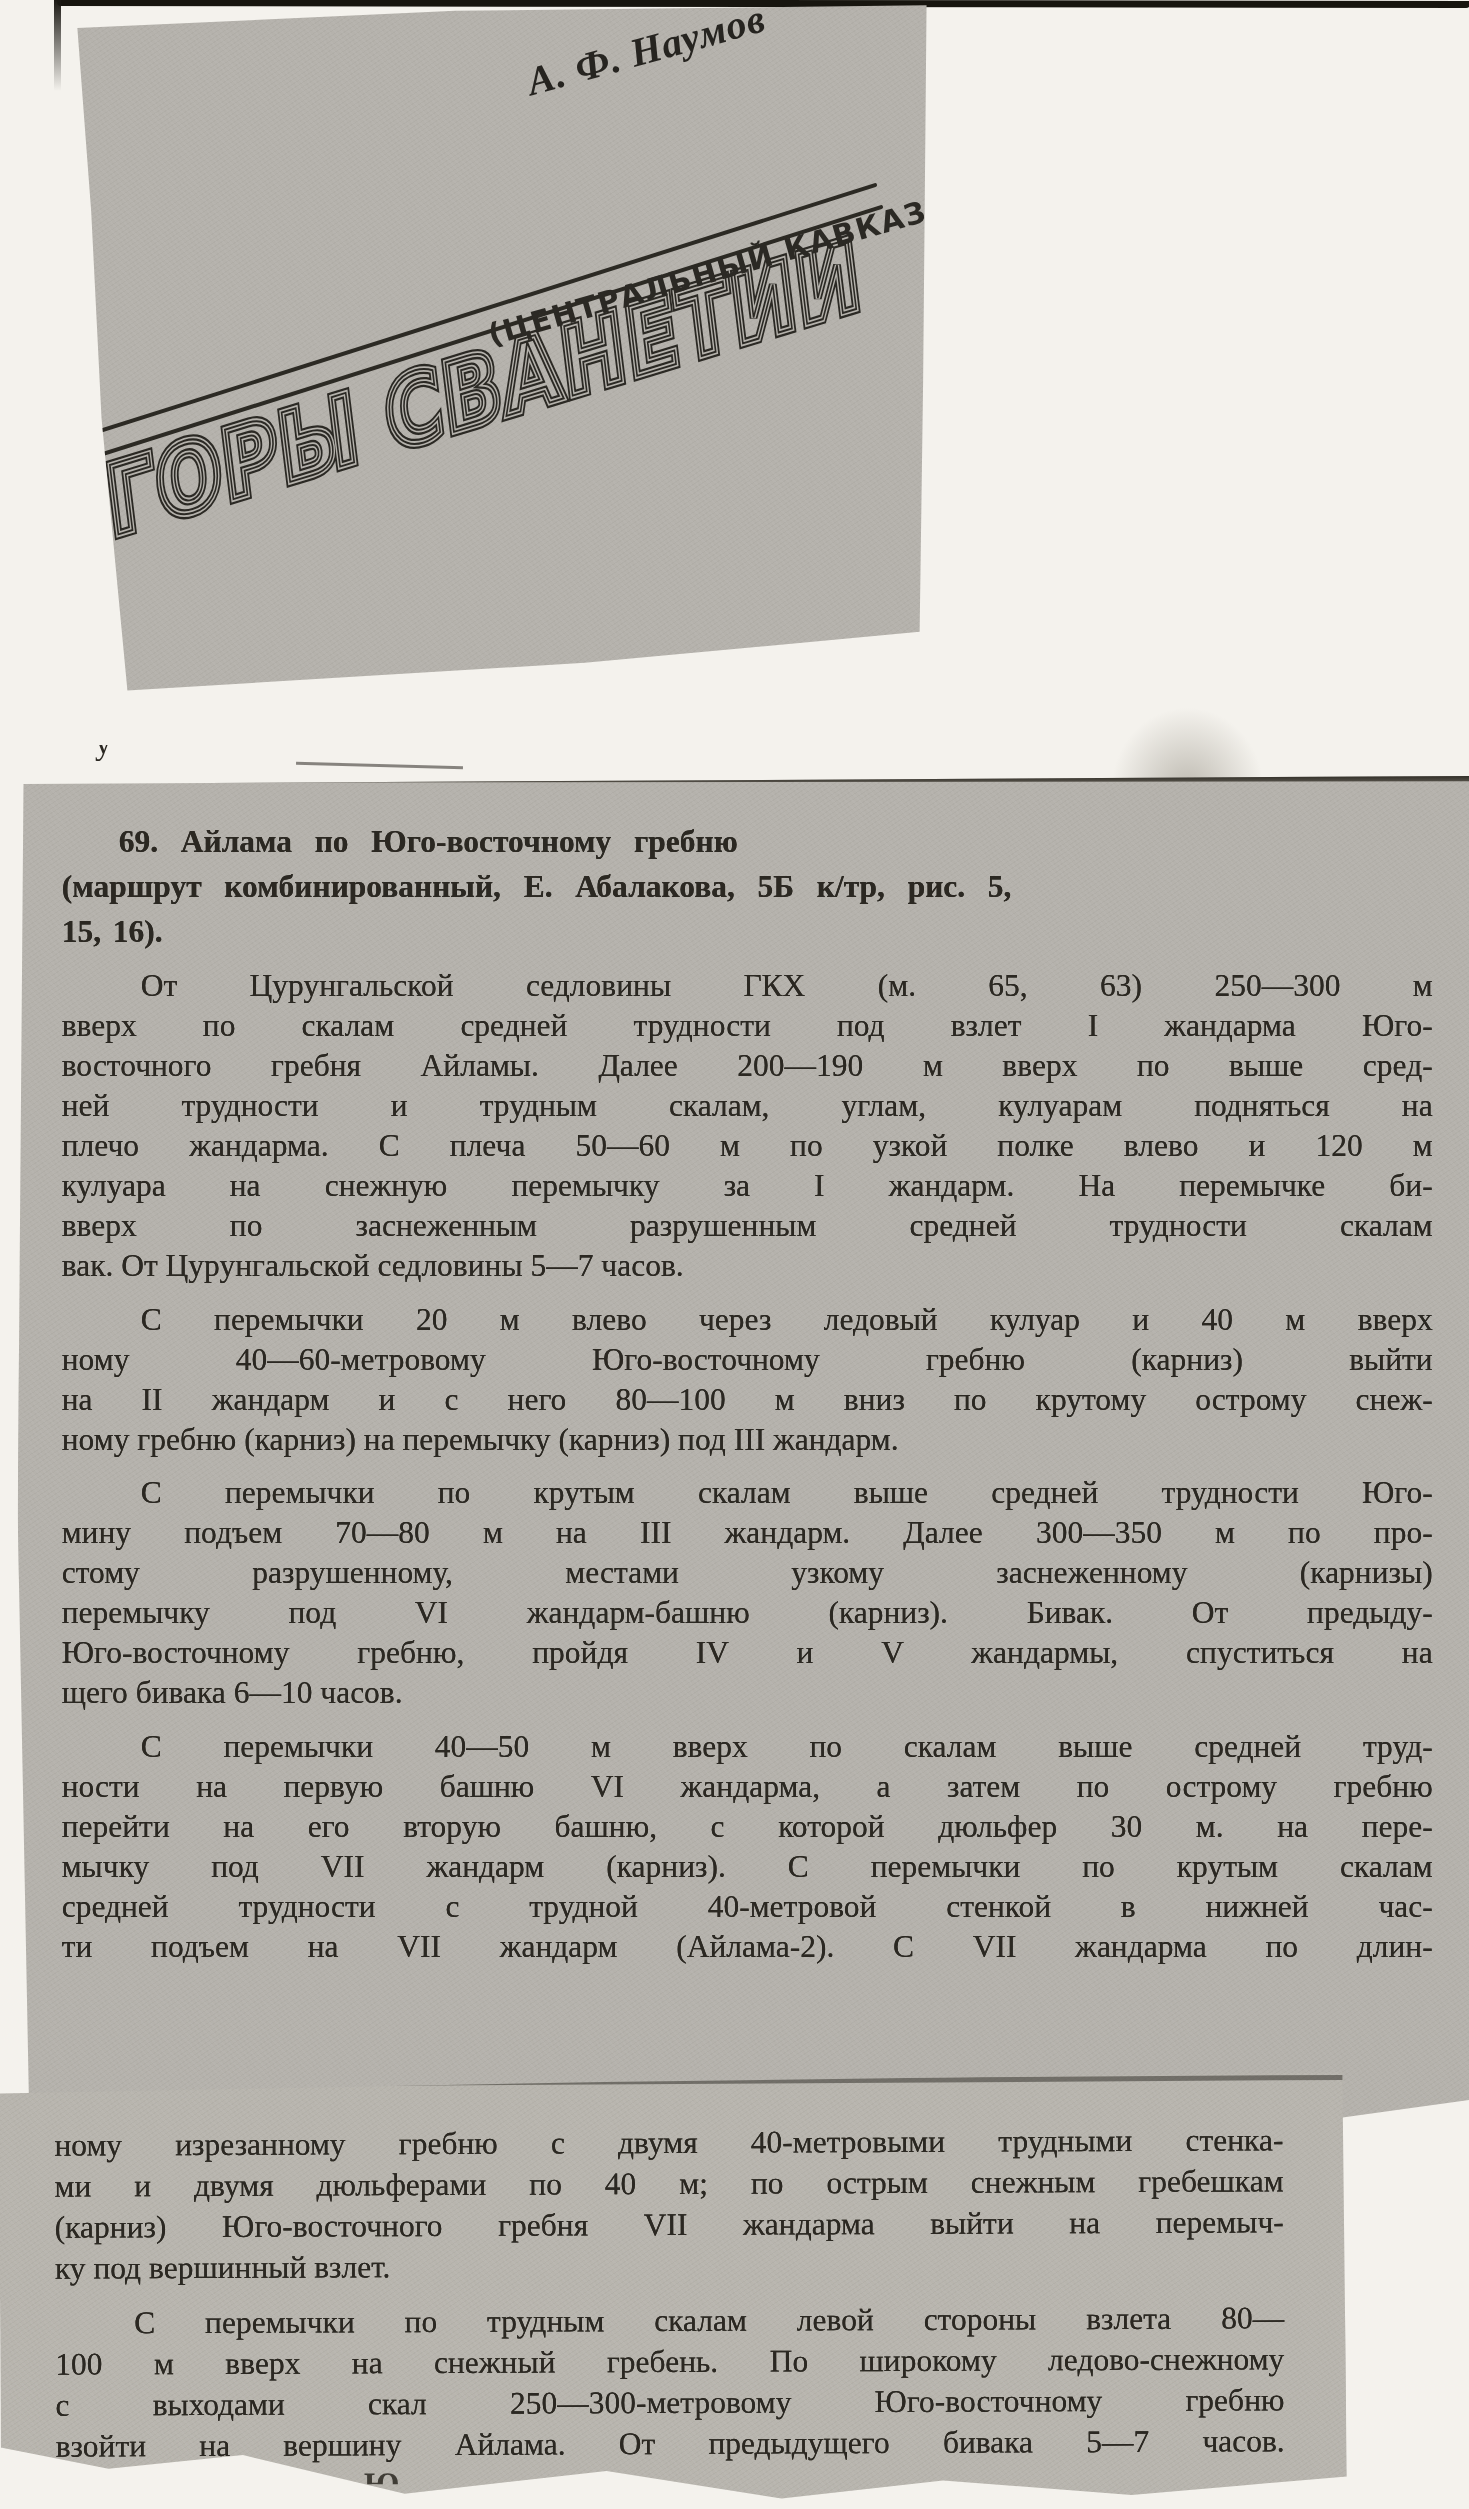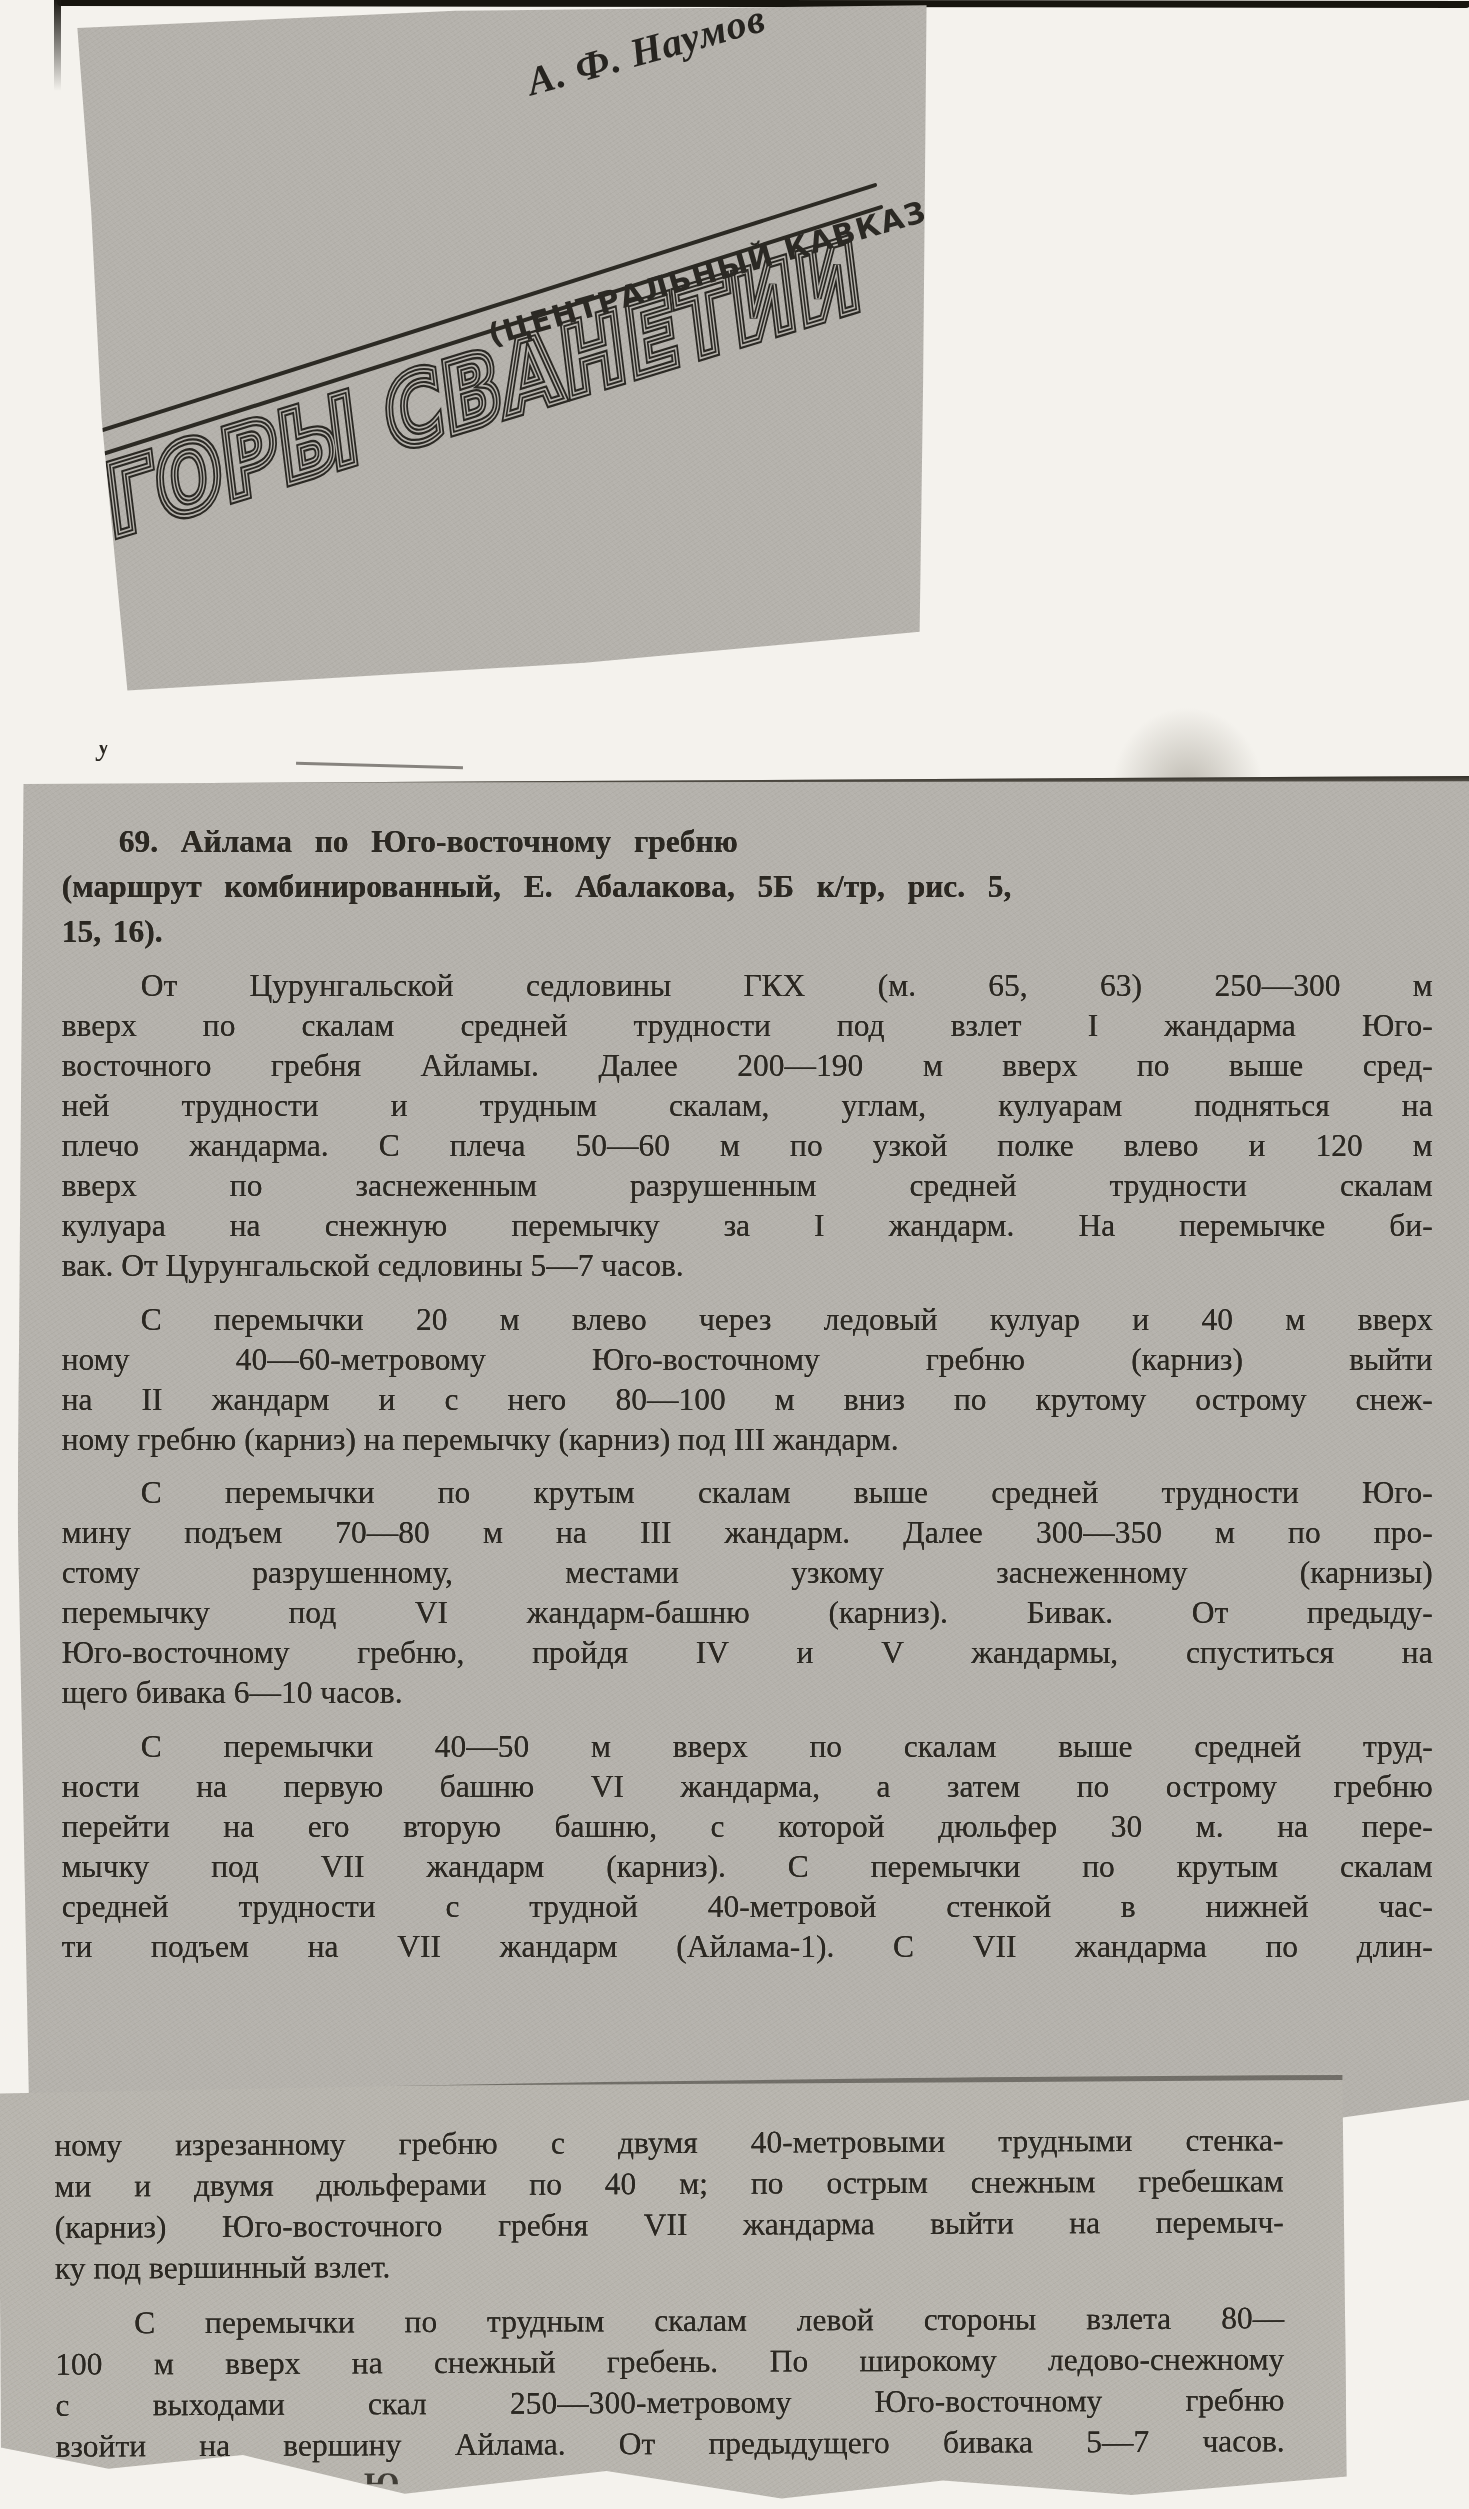--- a/index.html
+++ b/index.html
@@ -94,22 +94,22 @@
           <div class="tline">69. Айлама по Юго-восточному гребню</div>
           <div class="tline">(маршрут комбинированный, Е. Абалакова, 5Б к/тр, рис. 5,</div>
           <div class="tline">15, 16).</div>
         </div>
       <div class="para first indent-first">
           <div class="tline">От Цурунгальской седловины ГКХ (м. 65, 63) 250—300 м</div>
           <div class="tline">вверх по скалам средней трудности под взлет I жандарма Юго-</div>
           <div class="tline">восточного гребня Айламы. Далее 200—190 м вверх по выше сред-</div>
           <div class="tline">ней трудности и трудным скалам, углам, кулуарам подняться на</div>
           <div class="tline">плечо жандарма. С плеча 50—60 м по узкой полке влево и 120 м</div>
+          <div class="tline">кулуара на снежную перемычку за I жандарм. На перемычке би-</div>
           <div class="tline">вверх по заснеженным разрушенным средней трудности скалам</div>
-          <div class="tline">кулуара на снежную перемычку за I жандарм. На перемычке би-</div>
           <div class="tline">вак. От Цурунгальской седловины 5—7 часов.</div>
         </div>
       <div class="para indent-first">
           <div class="tline">С перемычки 20 м влево через ледовый кулуар и 40 м вверх</div>
           <div class="tline">ному 40—60-метровому Юго-восточному гребню (карниз) выйти</div>
           <div class="tline">на II жандарм и с него 80—100 м вниз по крутому острому снеж-</div>
           <div class="tline">ному гребню (карниз) на перемычку (карниз) под III жандарм.</div>
         </div>
       <div class="para indent-first">
           <div class="tline">С перемычки по крутым скалам выше средней трудности Юго-</div>
@@ -118,21 +118,21 @@
           <div class="tline">перемычку под VI жандарм-башню (карниз). Бивак. От предыду-</div>
           <div class="tline">Юго-восточному гребню, пройдя IV и V жандармы, спуститься на</div>
           <div class="tline">щего бивака 6—10 часов.</div>
         </div>
       <div class="para indent-first cont-end">
           <div class="tline">С перемычки 40—50 м вверх по скалам выше средней труд-</div>
           <div class="tline">ности на первую башню VI жандарма, а затем по острому гребню</div>
           <div class="tline">перейти на его вторую башню, с которой дюльфер 30 м. на пере-</div>
           <div class="tline">мычку под VII жандарм (карниз). С перемычки по крутым скалам</div>
           <div class="tline">средней трудности с трудной 40-метровой стенкой в нижней час-</div>
-          <div class="tline">ти подъем на VII жандарм (Айлама-1). С VII жандарма по длин-</div>
+          <div class="tline">ти подъем на VII жандарм (Айлама-2). С VII жандарма по длин-</div>
         </div>
     </div>
   </div>
 
   <div class="paper sheet2">
     <div class="top-edge"></div>
     <div class="textcol body-text">
       <div class="para first">
           <div class="tline">ному изрезанному гребню с двумя 40-метровыми трудными стенка-</div>
           <div class="tline">ми и двумя дюльферами по 40 м; по острым снежным гребешкам</div>

